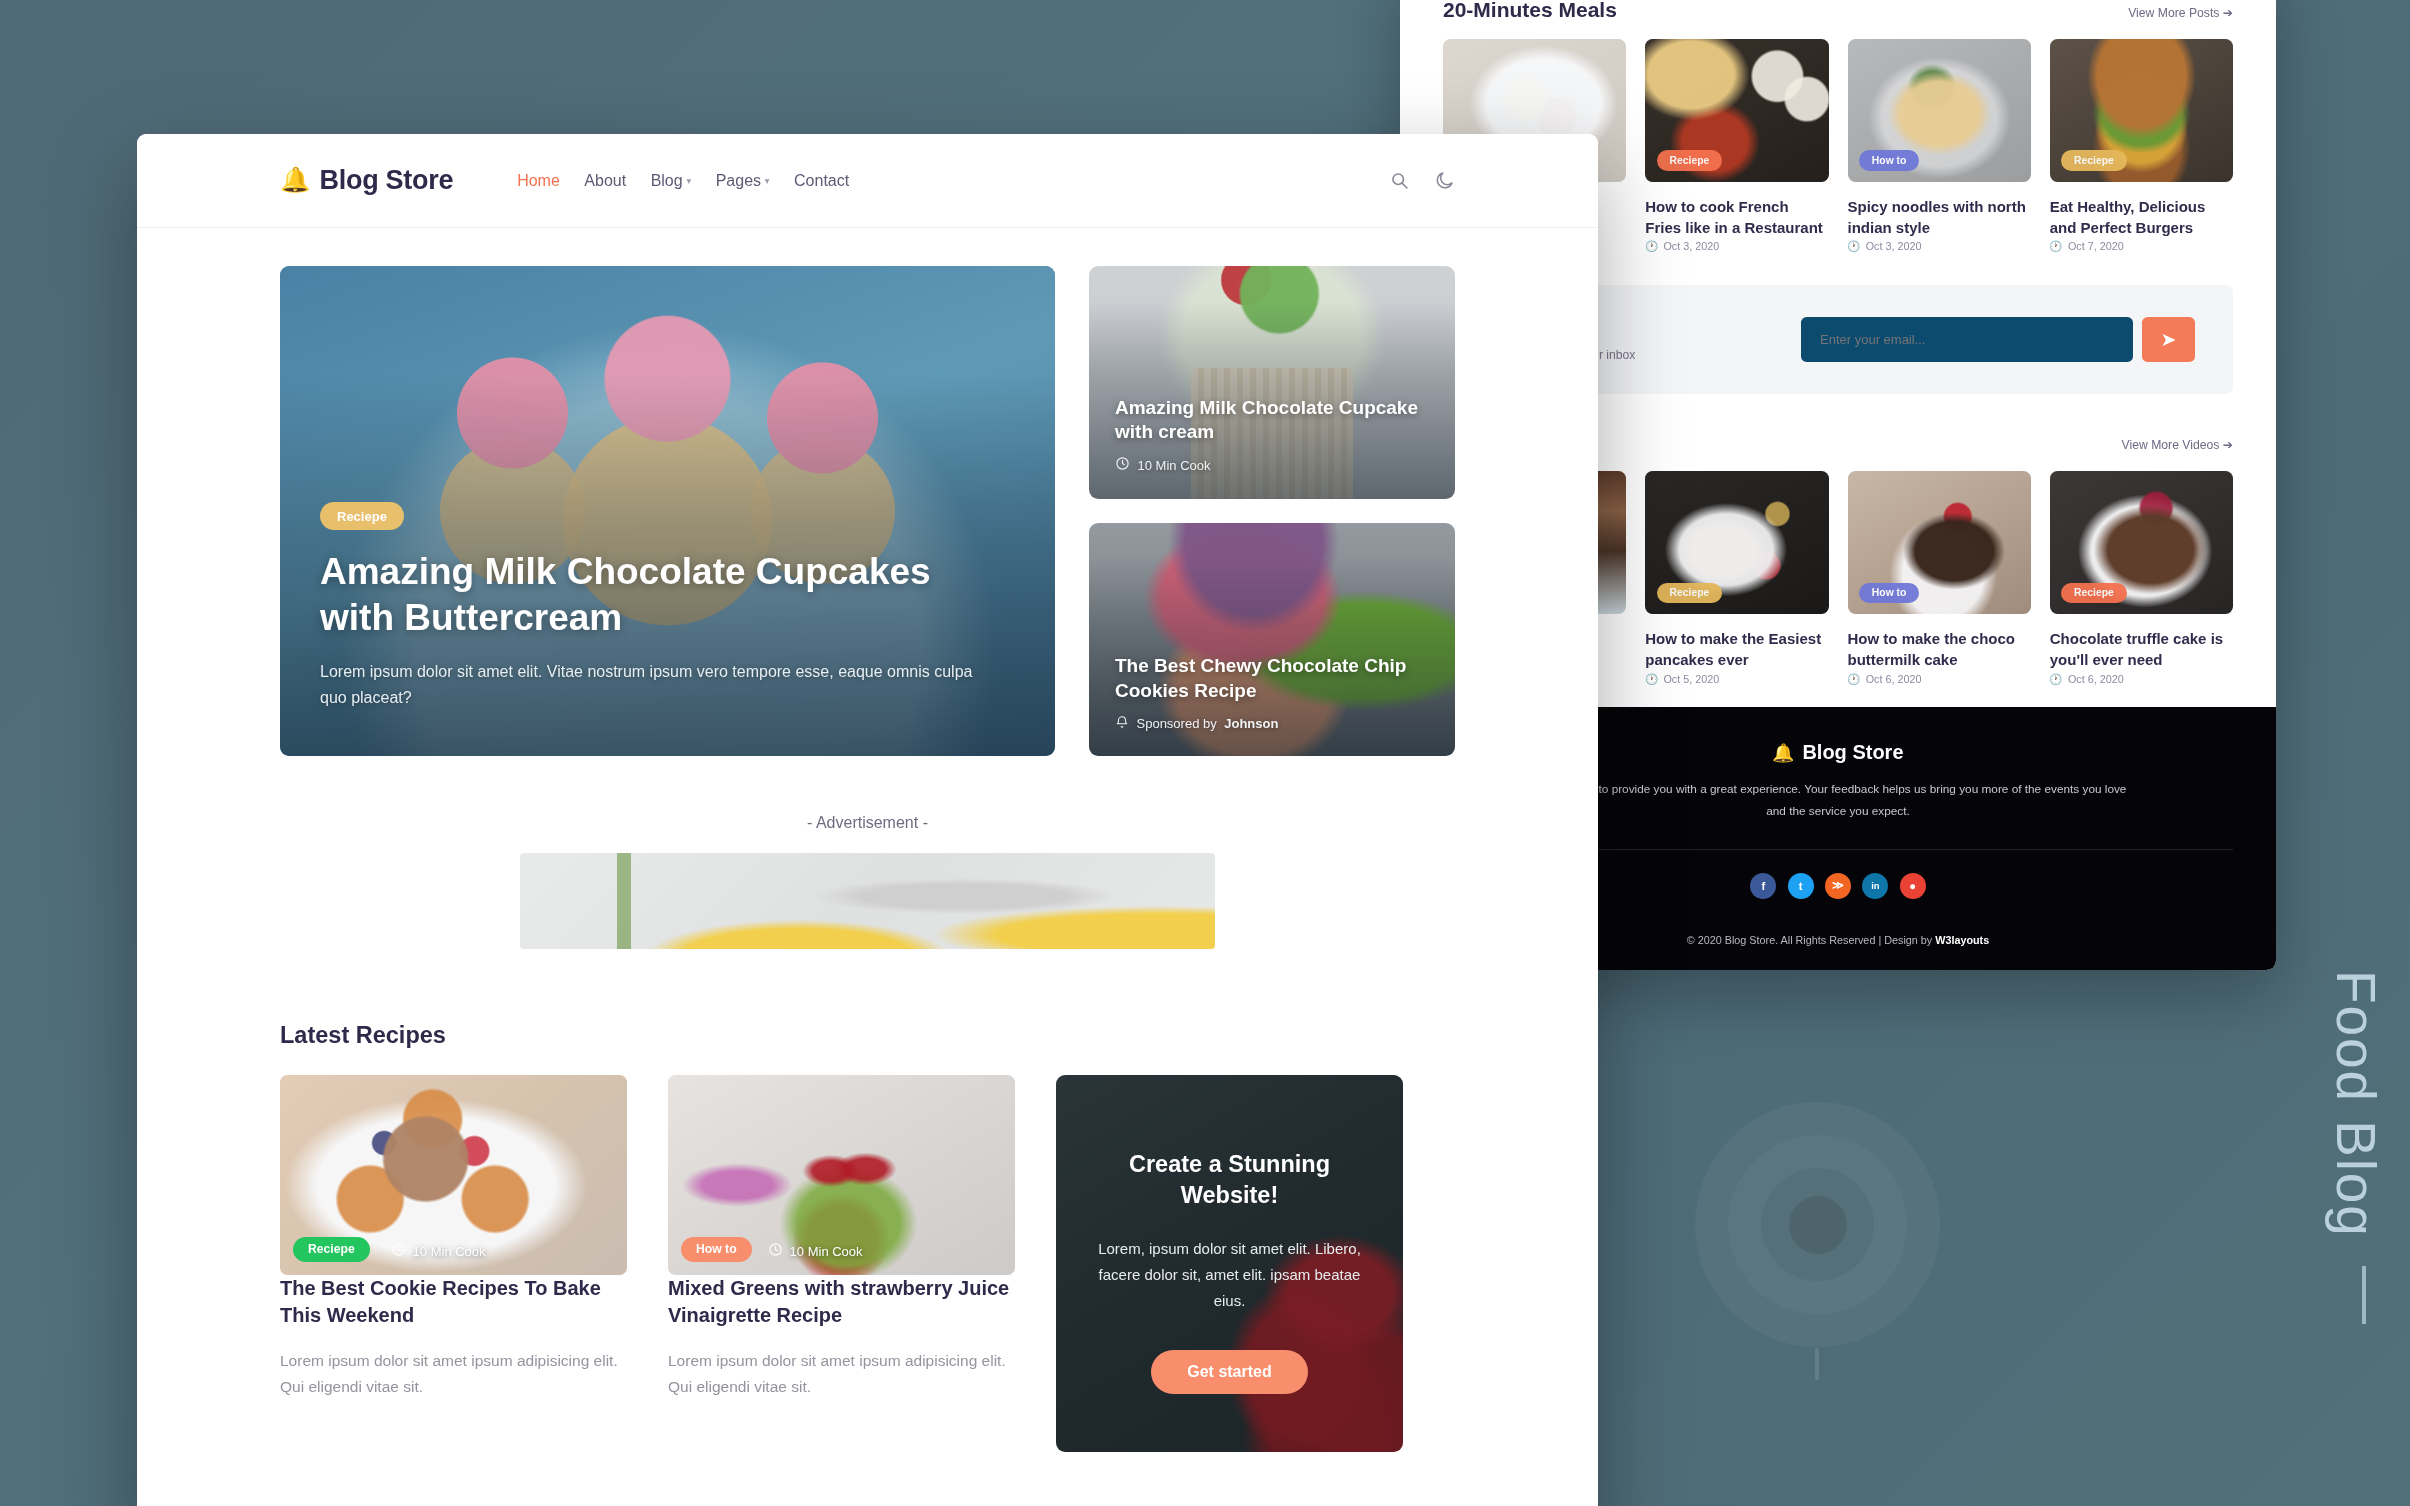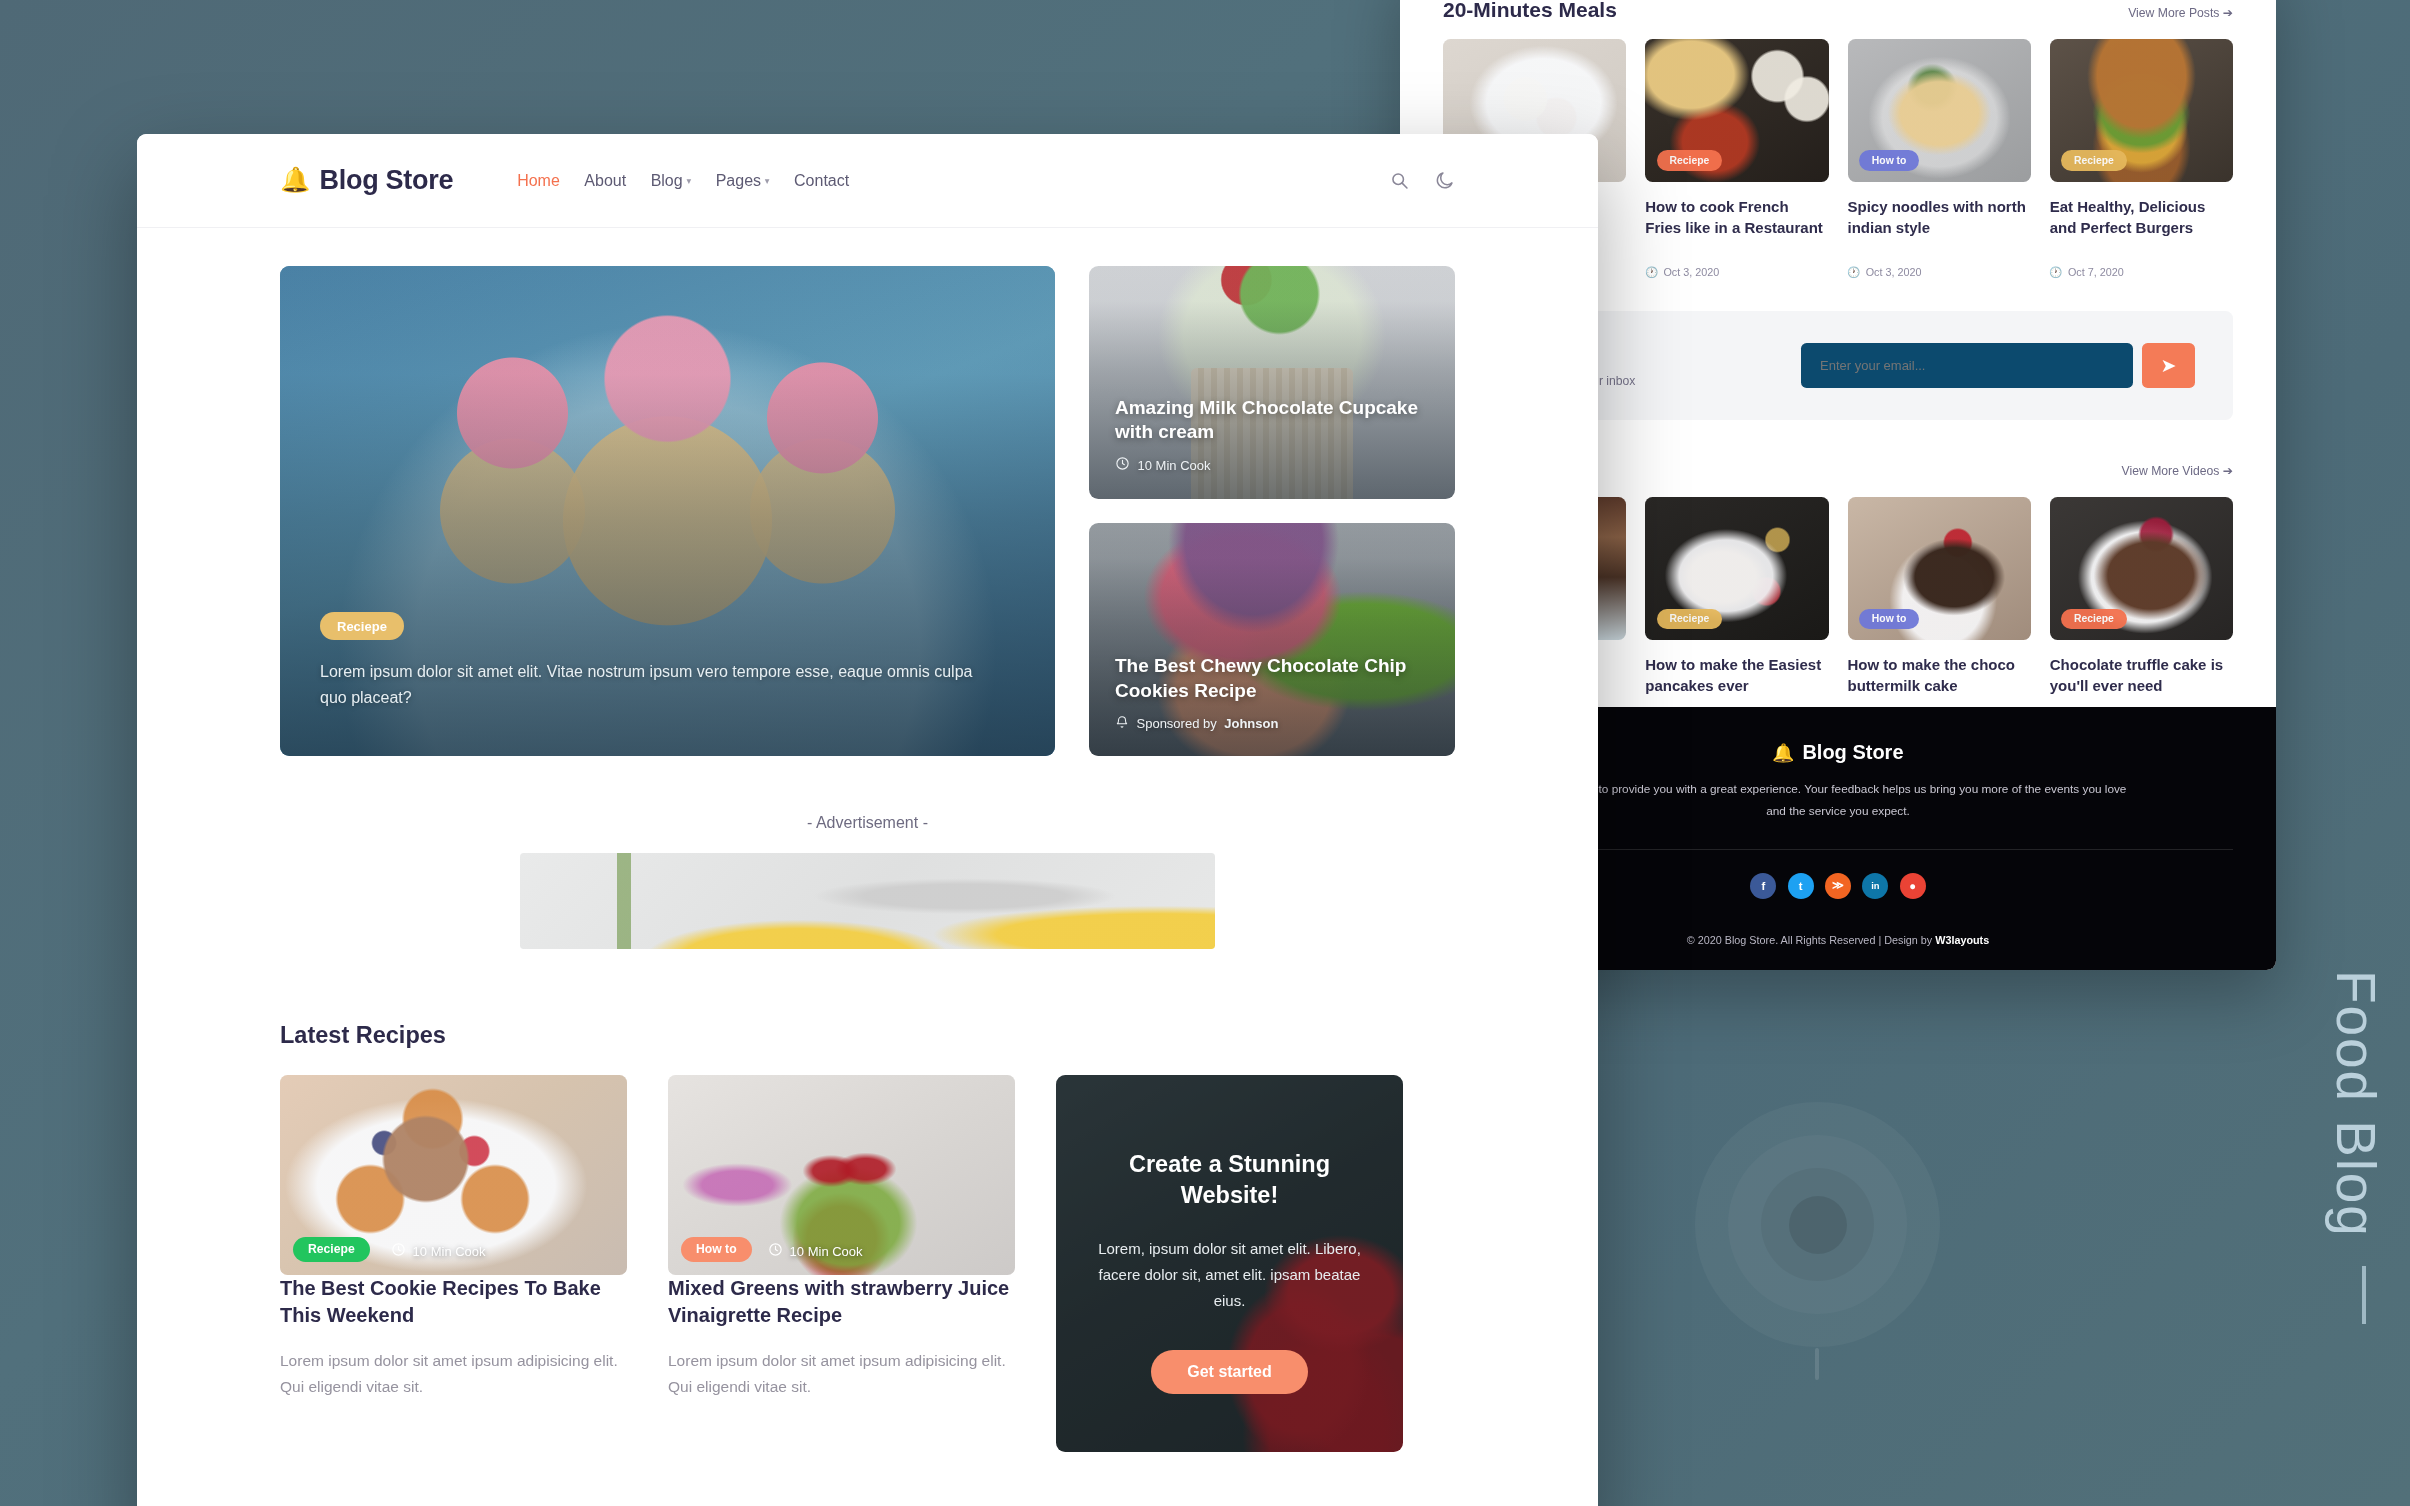--- a/index.html
+++ b/index.html
@@ -93,21 +93,21 @@
   .wb-badge {
     position: absolute; left: 11.3px; bottom: 11.3px;
     padding: 4.7px 13px; border-radius: 19px;
     color: #fff; font-size: 10.4px; font-weight: 600;
     opacity: .95;
   }
   .wb-card-title {
     margin-top: 15px; font-size: 15px; font-weight: 600;
     color: #2f2c4c; line-height: 1.38;
   }
-  .wb-date { margin-top: 28px; font-size: 10.8px; color: #8d8aa0; }
+  .wb-date { margin-top: 2px; font-size: 10.8px; color: #8d8aa0; }
   .wb-date .clk { margin-right: 4.7px; }
 
   
   .wb-news {
     margin: 32px 43px 0; background: #f4f5f7; border-radius: 7.5px;
     padding: 32px 38px; display: flex; align-items: center; gap: 38px;
   }
   .wb-news-l { flex: 0 0 282px; }
   .wb-news-title { font-size: 19px; font-weight: 700; color: #2d2a4a; }
   .wb-news-sub { margin-top: 7.5px; font-size: 12.2px; color: #77748b; }
@@ -532,20 +532,21 @@
 
   <div class="content">
 
     <div class="hero-row">
 
       <div class="hero-main">
         <div class="ph-cupcakes"></div>
         <div class="hero-shade"></div>
         <div class="hero-body">
           <span class="badge" style="background:#e8bf6b">Reciepe</span>
+          <div class="hero-title">Amazing Milk Chocolate Cupcakes with Buttercream</div>
           <div class="hero-desc">Lorem ipsum dolor sit amet elit. Vitae nostrum ipsum vero tempore esse, eaque omnis culpa quo placeat?</div>
         </div>
       </div>
 
       <div class="hero-side">
 
         <div class="side-card">
           <div class="sc1-img">
               <div class="sc1-cup"></div>
             </div>

